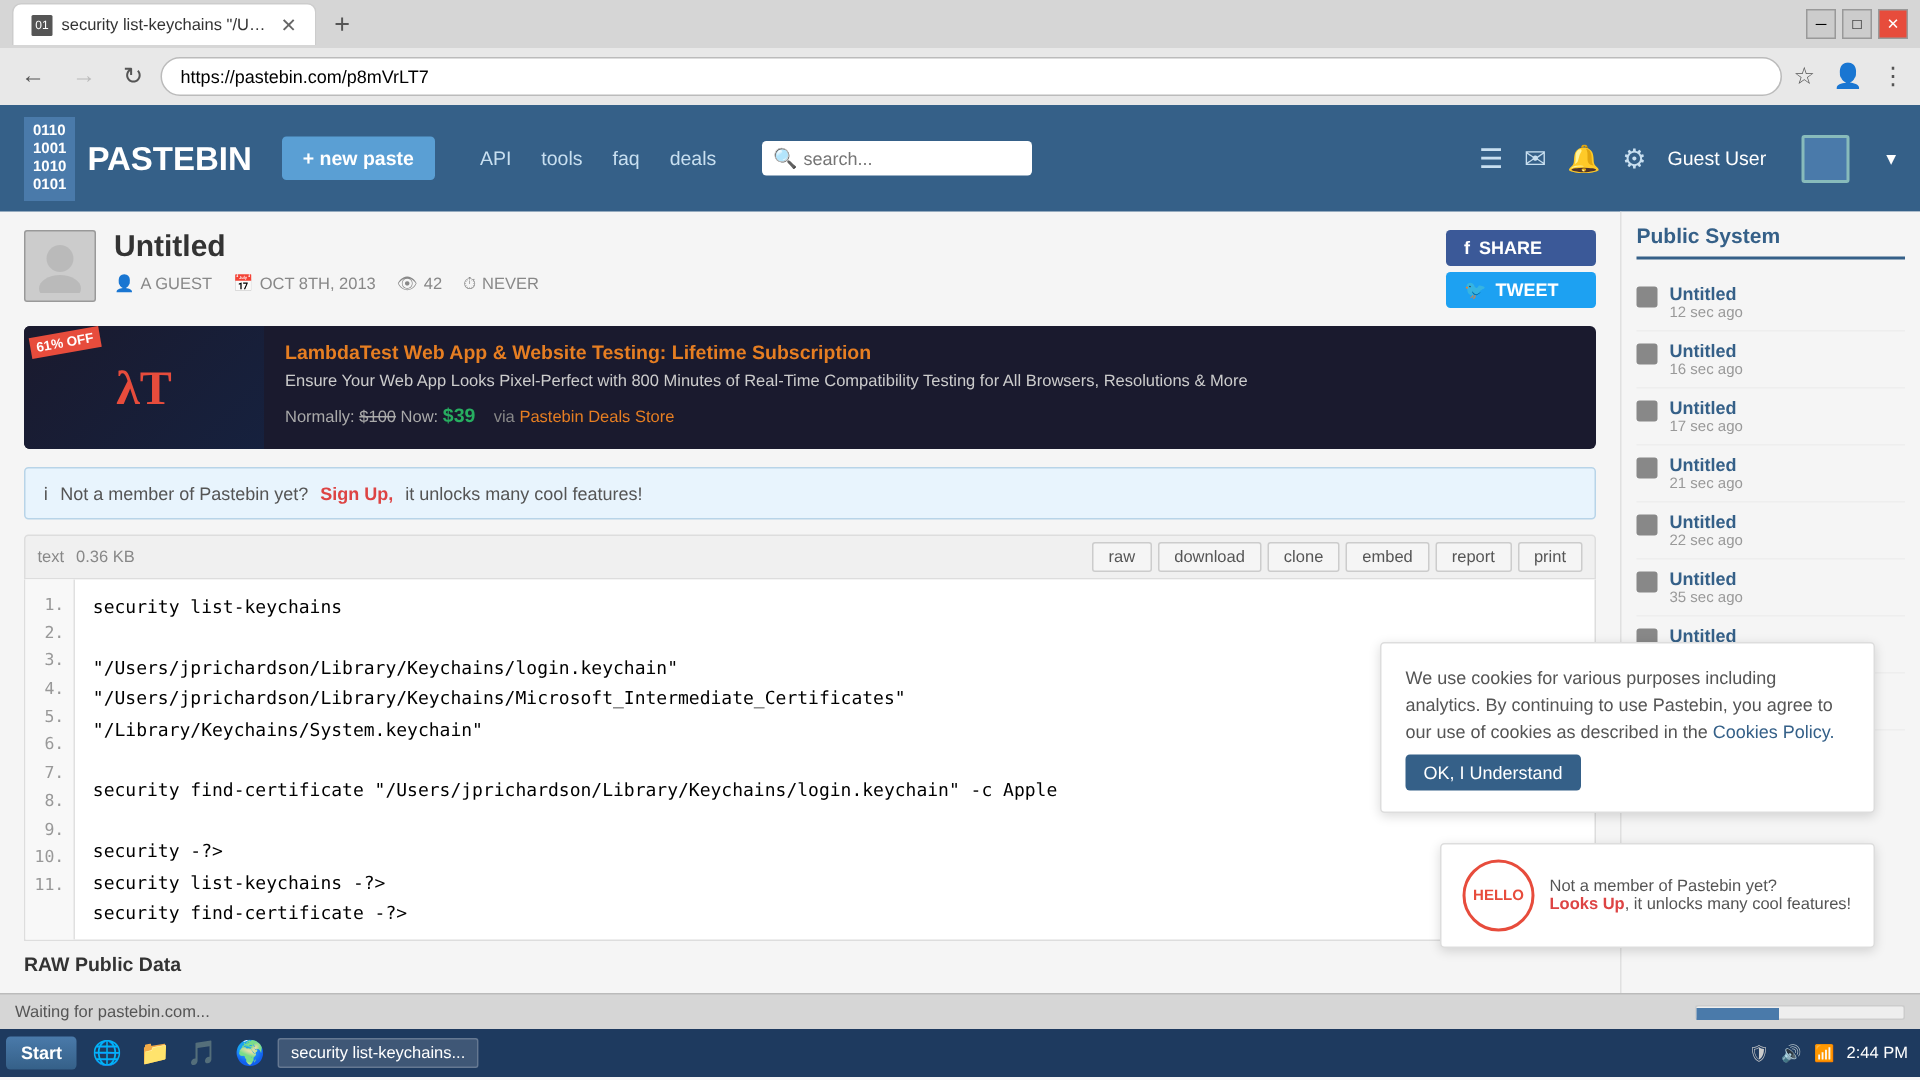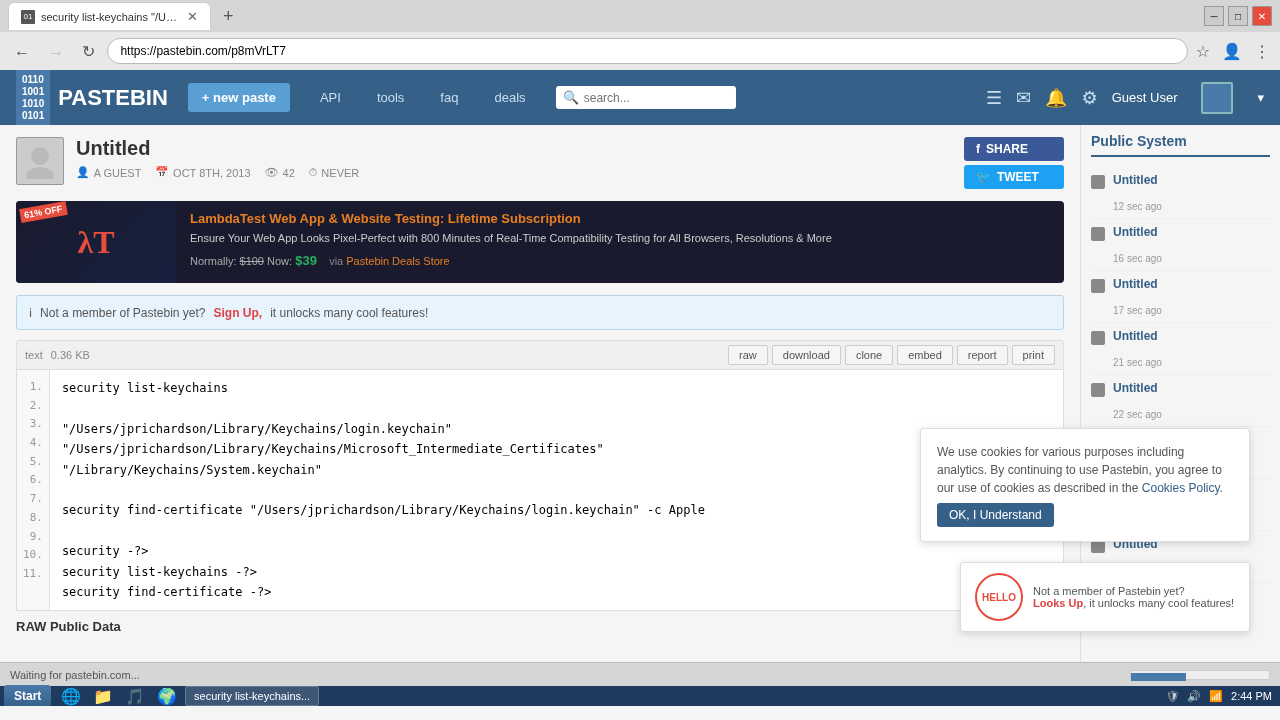--- a/index.html
+++ b/index.html
@@ -20,26 +20,26 @@
     .nav-btn { background: none; border: none; cursor: pointer; color: #555; font-size: 16px; padding: 2px 6px; }
     .nav-btn:disabled { color: #bbb; cursor: default; }
     .address-bar { flex: 1; height: 26px; border: 1px solid #bbb; border-radius: 13px; padding: 0 12px; font-size: 12px; background: #fff; }
     .toolbar-icons { display: flex; gap: 8px; align-items: center; }
     .toolbar-icon { color: #555; font-size: 16px; cursor: pointer; padding: 2px; }
 
     
     .page { width: 1280px; height: 592px; overflow: hidden; display: flex; flex-direction: column; }
 
     
-    .pb-header { background: #356088; display: flex; align-items: center; padding: 0 16px; height: 55px; gap: 20px; }
+    .pb-header { background: #356088; display: flex; align-items: center; padding: 0 16px; height: 71px; gap: 20px; }
     .pb-logo { display: flex; align-items: center; gap: 8px; color: #fff; }
     .pb-logo-box { background: #4a7aaa; padding: 4px 6px; font-size: 10px; font-weight: bold; color: #fff; line-height: 1.2; }
     .pb-logo-text { font-size: 22px; font-weight: bold; color: #fff; }
     .pb-new-btn { background: #5a9fd4; color: #fff; border: none; padding: 7px 14px; border-radius: 3px; cursor: pointer; font-size: 13px; font-weight: bold; }
-    .pb-nav { display: flex; gap: 16px; align-items: center; }
+    .pb-nav { display: flex; gap: 0; align-items: center; }
     .pb-nav a { color: #c8dff0; text-decoration: none; padding: 6px 10px; font-size: 13px; }
     .pb-search { display: flex; align-items: center; background: #fff; border-radius: 3px; padding: 4px 8px; gap: 4px; flex: 0 0 180px; }
     .pb-search input { border: none; outline: none; font-size: 12px; width: 140px; color: #999; }
     .pb-header-right { margin-left: auto; display: flex; align-items: center; gap: 14px; }
     .pb-header-icon { color: #c8dff0; font-size: 18px; cursor: pointer; }
     .pb-user { display: flex; align-items: center; gap: 24px; color: #fff; font-size: 13px; cursor: pointer; }
     .pb-avatar { width: 32px; height: 32px; background: #4a7aaa; border: 2px solid #8bb; border-radius: 2px; }
 
     
     .main-content { display: flex; flex: 1; overflow: hidden; }
@@ -86,37 +86,37 @@
     .line-nums { background: #f8f8f8; border-right: 1px solid #e0e0e0; padding: 8px 6px; text-align: right; }
     .line-num { display: block; font-size: 11px; color: #999; line-height: 1.7; font-family: monospace; }
     .code-content { padding: 8px 12px; flex: 1; font-family: monospace; font-size: 12px; line-height: 1.7; white-space: pre; }
 
     
     .sidebar-title { font-size: 14px; font-weight: bold; color: #356088; margin-bottom: 10px; padding-bottom: 6px; border-bottom: 2px solid #356088; }
     .sidebar-paste { display: flex; align-items: flex-start; gap: 8px; padding: 6px 0; border-bottom: 1px solid #eee; cursor: pointer; }
     .sidebar-icon { width: 14px; height: 14px; background: #888; border-radius: 2px; flex-shrink: 0; margin-top: 2px; }
     .sidebar-info { }
     .sidebar-name { font-size: 12px; color: #356088; font-weight: bold; }
-    .sidebar-time { font-size: 10px; color: #999; margin-top: 14px; }
+    .sidebar-time { font-size: 10px; color: #999; }
 
     
     .cookie-notice { position: absolute; bottom: 120px; right: 30px; background: #fff; border: 1px solid #ddd; box-shadow: 0 2px 8px rgba(0,0,0,0.15); padding: 14px 16px; width: 330px; border-radius: 3px; font-size: 12px; color: #555; line-height: 1.5; z-index: 10; }
     .cookie-notice a { color: #356088; }
     .cookie-ok { background: #356088; color: #fff; border: none; padding: 5px 12px; border-radius: 3px; cursor: pointer; font-size: 12px; margin-top: 6px; }
 
     
     .hello-bar { position: absolute; bottom: 30px; right: 30px; background: #fff; border: 1px solid #ddd; box-shadow: 0 2px 8px rgba(0,0,0,0.15); padding: 10px 14px; width: 290px; border-radius: 3px; font-size: 12px; display: flex; align-items: center; gap: 10px; z-index: 9; }
     .hello-badge { background: #fff; border: 2px solid #e74c3c; border-radius: 50%; width: 48px; height: 48px; display: flex; align-items: center; justify-content: center; font-size: 10px; font-weight: bold; color: #e74c3c; flex-shrink: 0; }
     .hello-text { font-size: 11px; color: #555; }
     .hello-text a { color: #d44; font-weight: bold; text-decoration: none; }
 
     
     .status-bar { height: 24px; background: #d6d6d6; display: flex; align-items: center; padding: 0 10px; font-size: 11px; color: #555; border-top: 1px solid #bbb; }
     .status-bar-right { margin-left: auto; display: flex; align-items: center; gap: 12px; }
-    .taskbar { background: #1e3a5f; height: 20px; display: flex; align-items: center; padding: 0 4px; }
+    .taskbar { background: #1e3a5f; height: 32px; display: flex; align-items: center; padding: 0 4px; }
     .start-btn { background: linear-gradient(to bottom, #4a7aaa, #356088); color: #fff; padding: 4px 10px; border: none; cursor: pointer; font-size: 12px; font-weight: bold; border-radius: 3px; margin-right: 6px; }
     .taskbar-items { display: flex; gap: 4px; align-items: center; }
     .taskbar-item { background: rgba(255,255,255,0.15); border: 1px solid rgba(255,255,255,0.2); color: #fff; padding: 3px 8px; font-size: 11px; border-radius: 2px; cursor: pointer; }
     .taskbar-right { margin-left: auto; display: flex; align-items: center; gap: 8px; color: #ccc; font-size: 11px; padding-right: 4px; }
     .taskbar-clock { color: #fff; font-size: 11px; }
 
     .relative-wrapper { position: relative; }
   </style>
 </head>
 <body>

